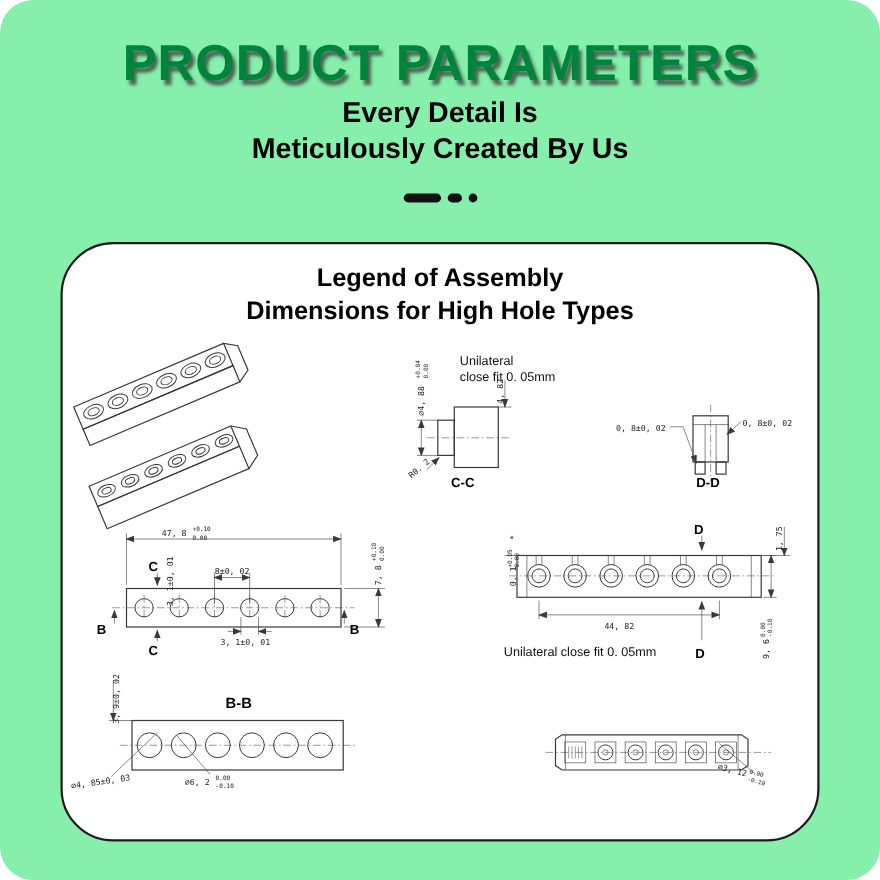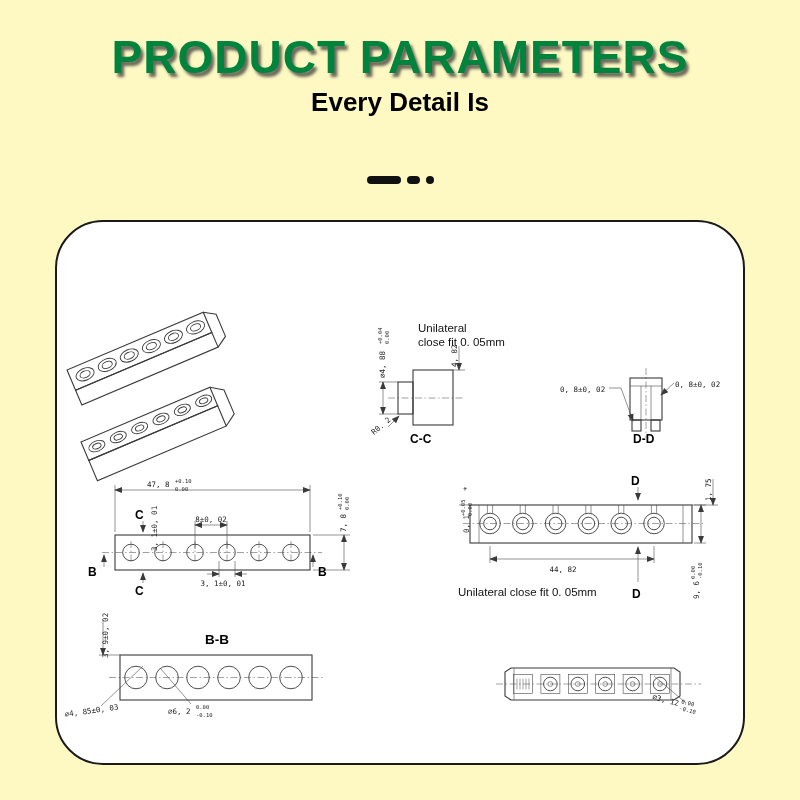--- a/index.html
+++ b/index.html
@@ -1,18 +1,18 @@
 <!DOCTYPE html>
 <html><head>
 <meta charset="utf-8">
 <style>
   * { margin:0; padding:0; box-sizing:border-box; }
   html,body { width:800px; height:800px; }
   body { background:#ffffff; font-family:"Liberation Sans", sans-serif; position:relative; overflow:hidden; }
-  .page { position:absolute; inset:0; background:#fef9c3; }
+  .page { position:absolute; inset:0; background:#86efac;border-radius:30px; }
   .title { position:absolute; top:30px; left:0; width:100%; text-align:center;
            font-size:46px; font-weight:900; letter-spacing:1px; color:#00843D;
            text-shadow:3px 4px 3px rgba(50,50,50,0.72); }
   .subtitle { position:absolute; top:86px; left:0; width:100%; text-align:center;
               font-size:26px; font-weight:700; color:#000; line-height:33px; }
   .divider { position:absolute; top:176px; left:0; width:100%;
              display:flex; justify-content:center; align-items:center; gap:6px; }
   .divider .bar-long { width:34px; height:8px; background:#111; border-radius:4px; }
   .divider .bar-short { width:13px; height:8px; background:#111; border-radius:4px; }
   .divider .dot { width:8px; height:8px; background:#111; border-radius:50%; }
@@ -34,30 +34,35 @@
 </style>
 </head>
 <body>
 
 <div class="page">
 
   <h1 class="title" style="color: rgb(0, 132, 61);">PRODUCT PARAMETERS</h1>
 
   <div class="subtitle">
     <div>Every Detail Is</div>
+    <div>Meticulously Created By Us</div>
   </div>
 
   <div class="divider">
     <span class="bar-long"></span>
     <span class="bar-short"></span>
     <span class="dot"></span>
   </div>
 
   <div class="panel"></div>
 
+  <div class="panel-heading">
+    <div>Legend of Assembly</div>
+    <div>Dimensions for High Hole Types</div>
+  </div>
 
   <svg class="drawings" viewBox="0 0 690 545" xmlns="http://www.w3.org/2000/svg">
     <defs>
       <marker id="arr" viewBox="0 0 10 10" refX="9" refY="5" markerWidth="8" markerHeight="8" markerUnits="userSpaceOnUse" orient="auto-start-reverse">
         <path d="M0,1.2 L10,5 L0,8.8 Z" fill="#3a3a3a"></path>
       </marker>
     </defs>
 
     <g>
       <g transform="translate(12,150) rotate(-23)">

